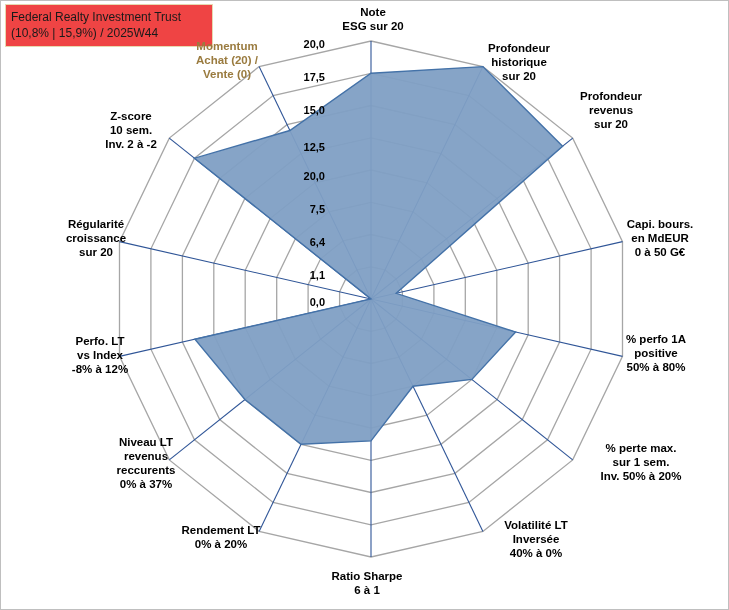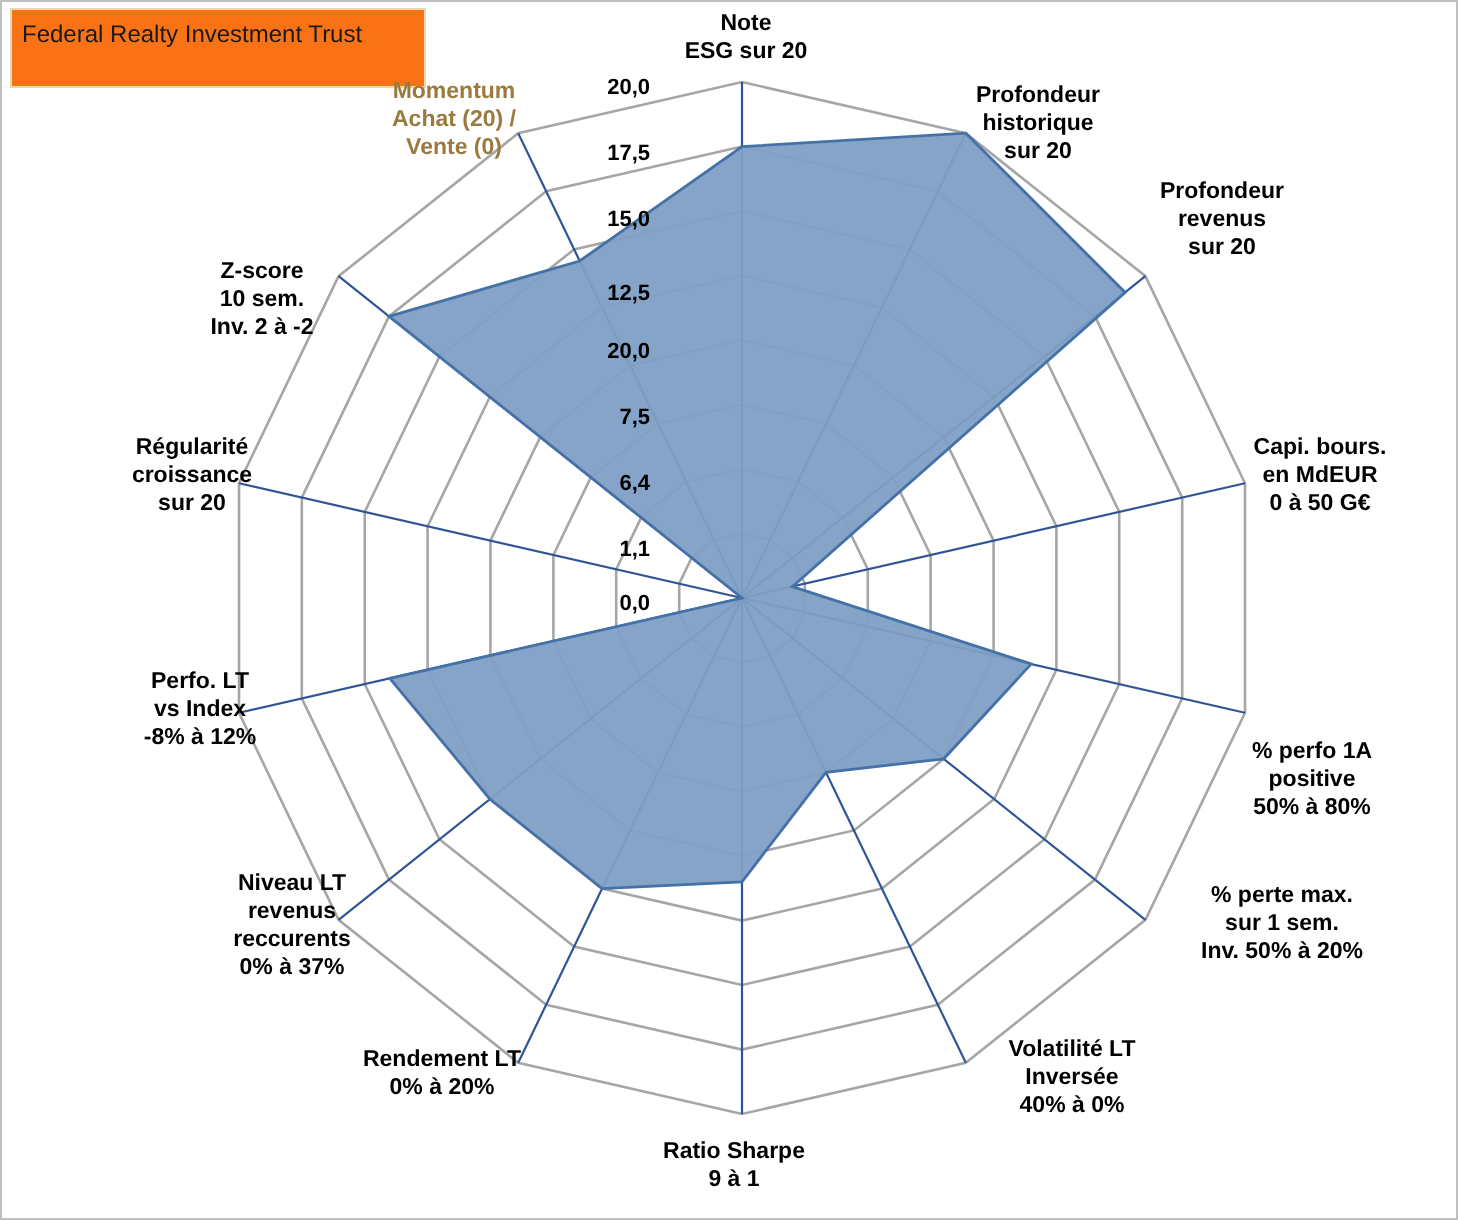--- a/index.html
+++ b/index.html
@@ -20,23 +20,23 @@
     color:#000000;
     line-height:14px;
     text-align:center;
     white-space:pre-line;
   }
   .axis-label.momentum{color:#9a7b3f;}
   #title-box{
     position:absolute;
     left:4px;top:3px;
     width:208px;
-    background:#f97316;
+    background:#ef4444;
     border:1px solid #e6d9b0;
-    padding:4px 5px 18px 5px;
+    padding:4px 5px 5px 5px;
     box-sizing:border-box;
     font-size:12px;
     color:#1a1a1a;
     line-height:16px;
   }
   #title-box div{white-space:nowrap;}
   .tick-label{
     position:absolute;
     font-size:11px;
     font-weight:bold;
@@ -77,58 +77,59 @@
         <line x1="370" y1="298" x2="168.3" y2="137.1" stroke="#2f5597" stroke-width="1.1"></line>
         <line x1="370" y1="298" x2="258.1" y2="65.6" stroke="#2f5597" stroke-width="1.1"></line>
       </g>
     <g id="series-layer">
         <polygon points="370.0,72.3 481.9,65.6 561.6,145.2 395.2,292.3 514.6,331.0 470.9,378.4 412.0,385.2 370.0,439.9 300.0,443.3 243.9,398.5 193.9,338.2 370.0,298.0 193.5,157.2 288.8,129.5" fill="#7f9fc4" fill-opacity="0.95" stroke="#4472a8" stroke-width="1.4"></polygon>
       </g>
   </svg>
 
   <div id="title-box">
     <div>Federal Realty Investment Trust</div>
+    <div>(10,8% | 15,9%) / 2025W44</div>
   </div>
 
   <div id="labels-layer">
       <div class="axis-label" style="left: 327px; top: 4px; width: 90px;">Note
 ESG sur 20</div>
       <div class="axis-label" style="left: 468px; top: 40px; width: 100px;">Profondeur
 historique
 sur 20</div>
       <div class="axis-label" style="left: 560px; top: 88px; width: 100px;">Profondeur
 revenus
 sur 20</div>
       <div class="axis-label" style="left: 604px; top: 216px; width: 110px;">Capi. bours.
 en MdEUR
 0 à 50 G€</div>
-      <div class="axis-label" style="left: 600px; top: 331px; width: 110px; margin-top: 37px;">% perfo 1A
+      <div class="axis-label" style="left: 600px; top: 331px; width: 110px;">% perfo 1A
 positive
 50% à 80%</div>
       <div class="axis-label" style="left: 575px; top: 440px; width: 130px;">% perte max.
 sur 1 sem.
 Inv. 50% à 20%</div>
       <div class="axis-label" style="left: 480px; top: 517px; width: 110px;">Volatilité LT
 Inversée
 40% à 0%</div>
       <div class="axis-label" style="left: 311px; top: 568px; width: 110px;">Ratio Sharpe
-9 à 1</div>
+6 à 1</div>
       <div class="axis-label" style="left: 160px; top: 522px; width: 120px;">Rendement LT
 0% à 20%</div>
       <div class="axis-label" style="left: 90px; top: 434px; width: 110px;">Niveau LT
 revenus
 reccurents
 0% à 37%</div>
       <div class="axis-label" style="left: 44px; top: 333px; width: 110px;">Perfo. LT
 vs Index
 -8% à 12%</div>
       <div class="axis-label" style="left: 40px; top: 216px; width: 110px;">Régularité
 croissance
 sur 20</div>
-      <div class="axis-label" style="left: 75px; top: 108px; width: 110px; margin-top: 20px;">Z-score
+      <div class="axis-label" style="left: 75px; top: 108px; width: 110px;">Z-score
 10 sem.
 Inv. 2 à -2</div>
       <div class="axis-label momentum" style="left: 176px; top: 38px; width: 100px;">Momentum
 Achat (20) /
 Vente (0)</div>
     </div>
   <div id="ticks-layer">
       <div class="tick-label" style="left: 284px; top: 37px;">20,0</div>
       <div class="tick-label" style="left: 284px; top: 70px;">17,5</div>
       <div class="tick-label" style="left: 284px; top: 103px;">15,0</div>

